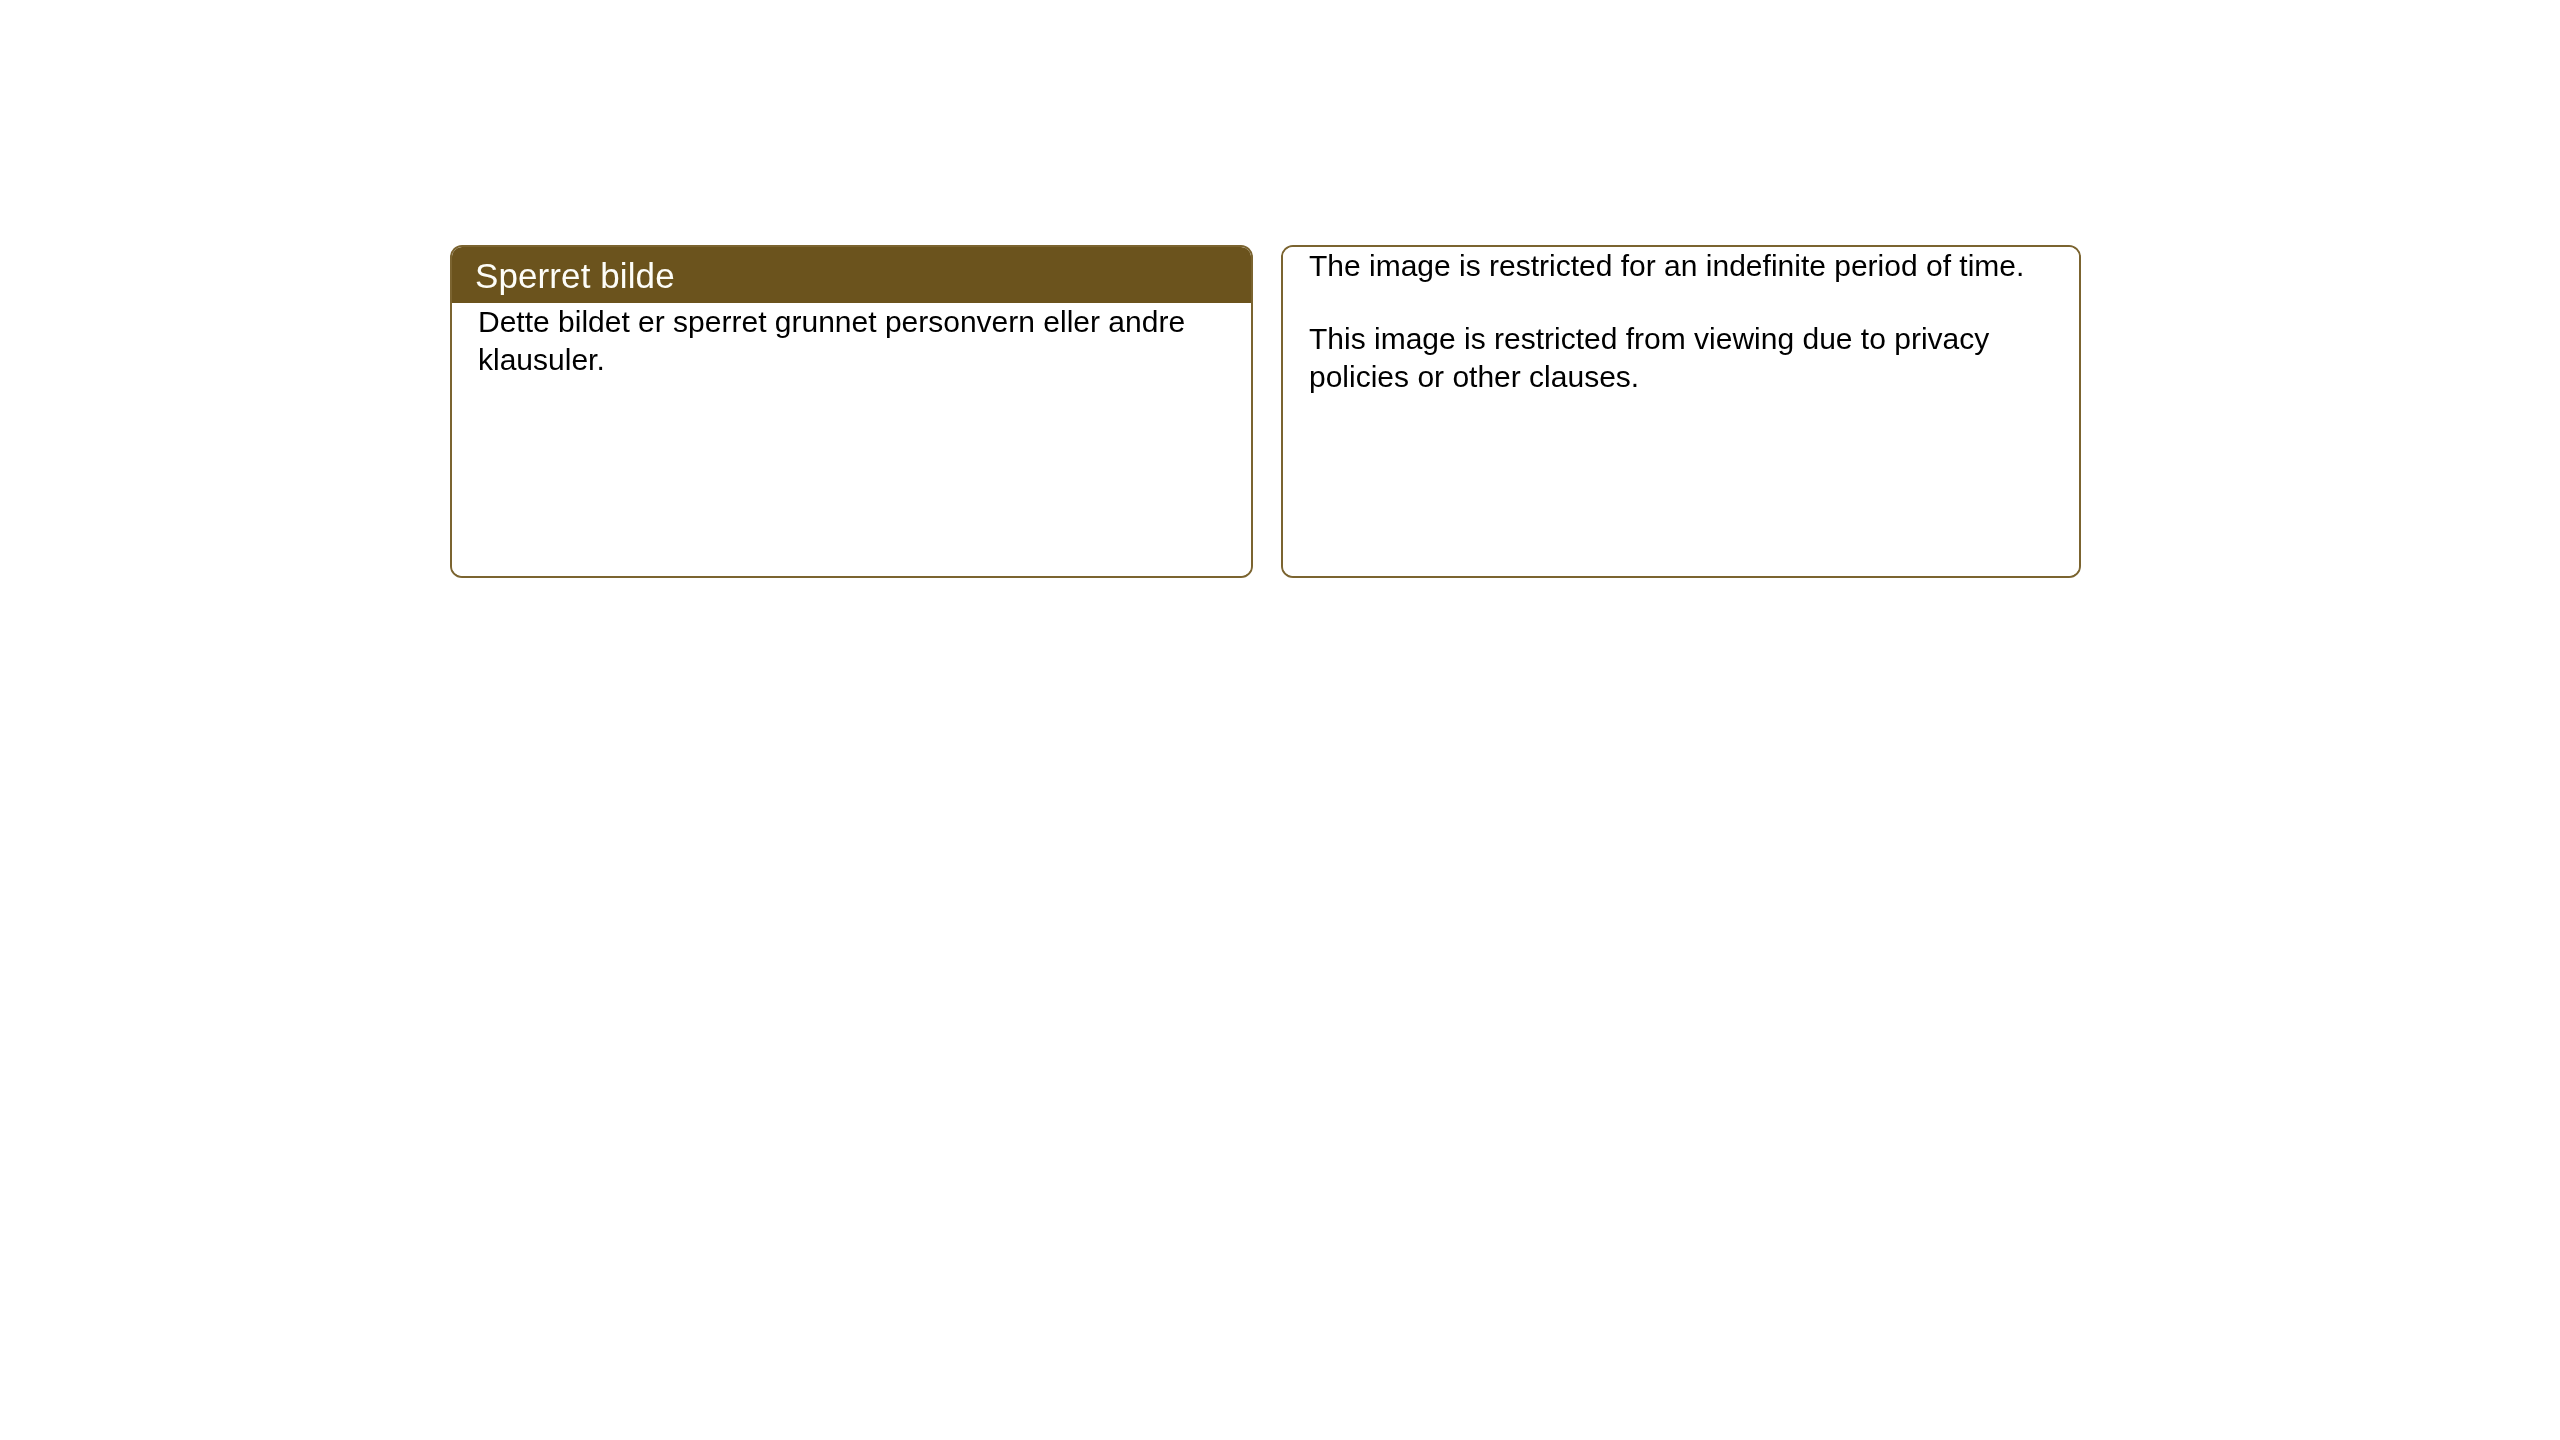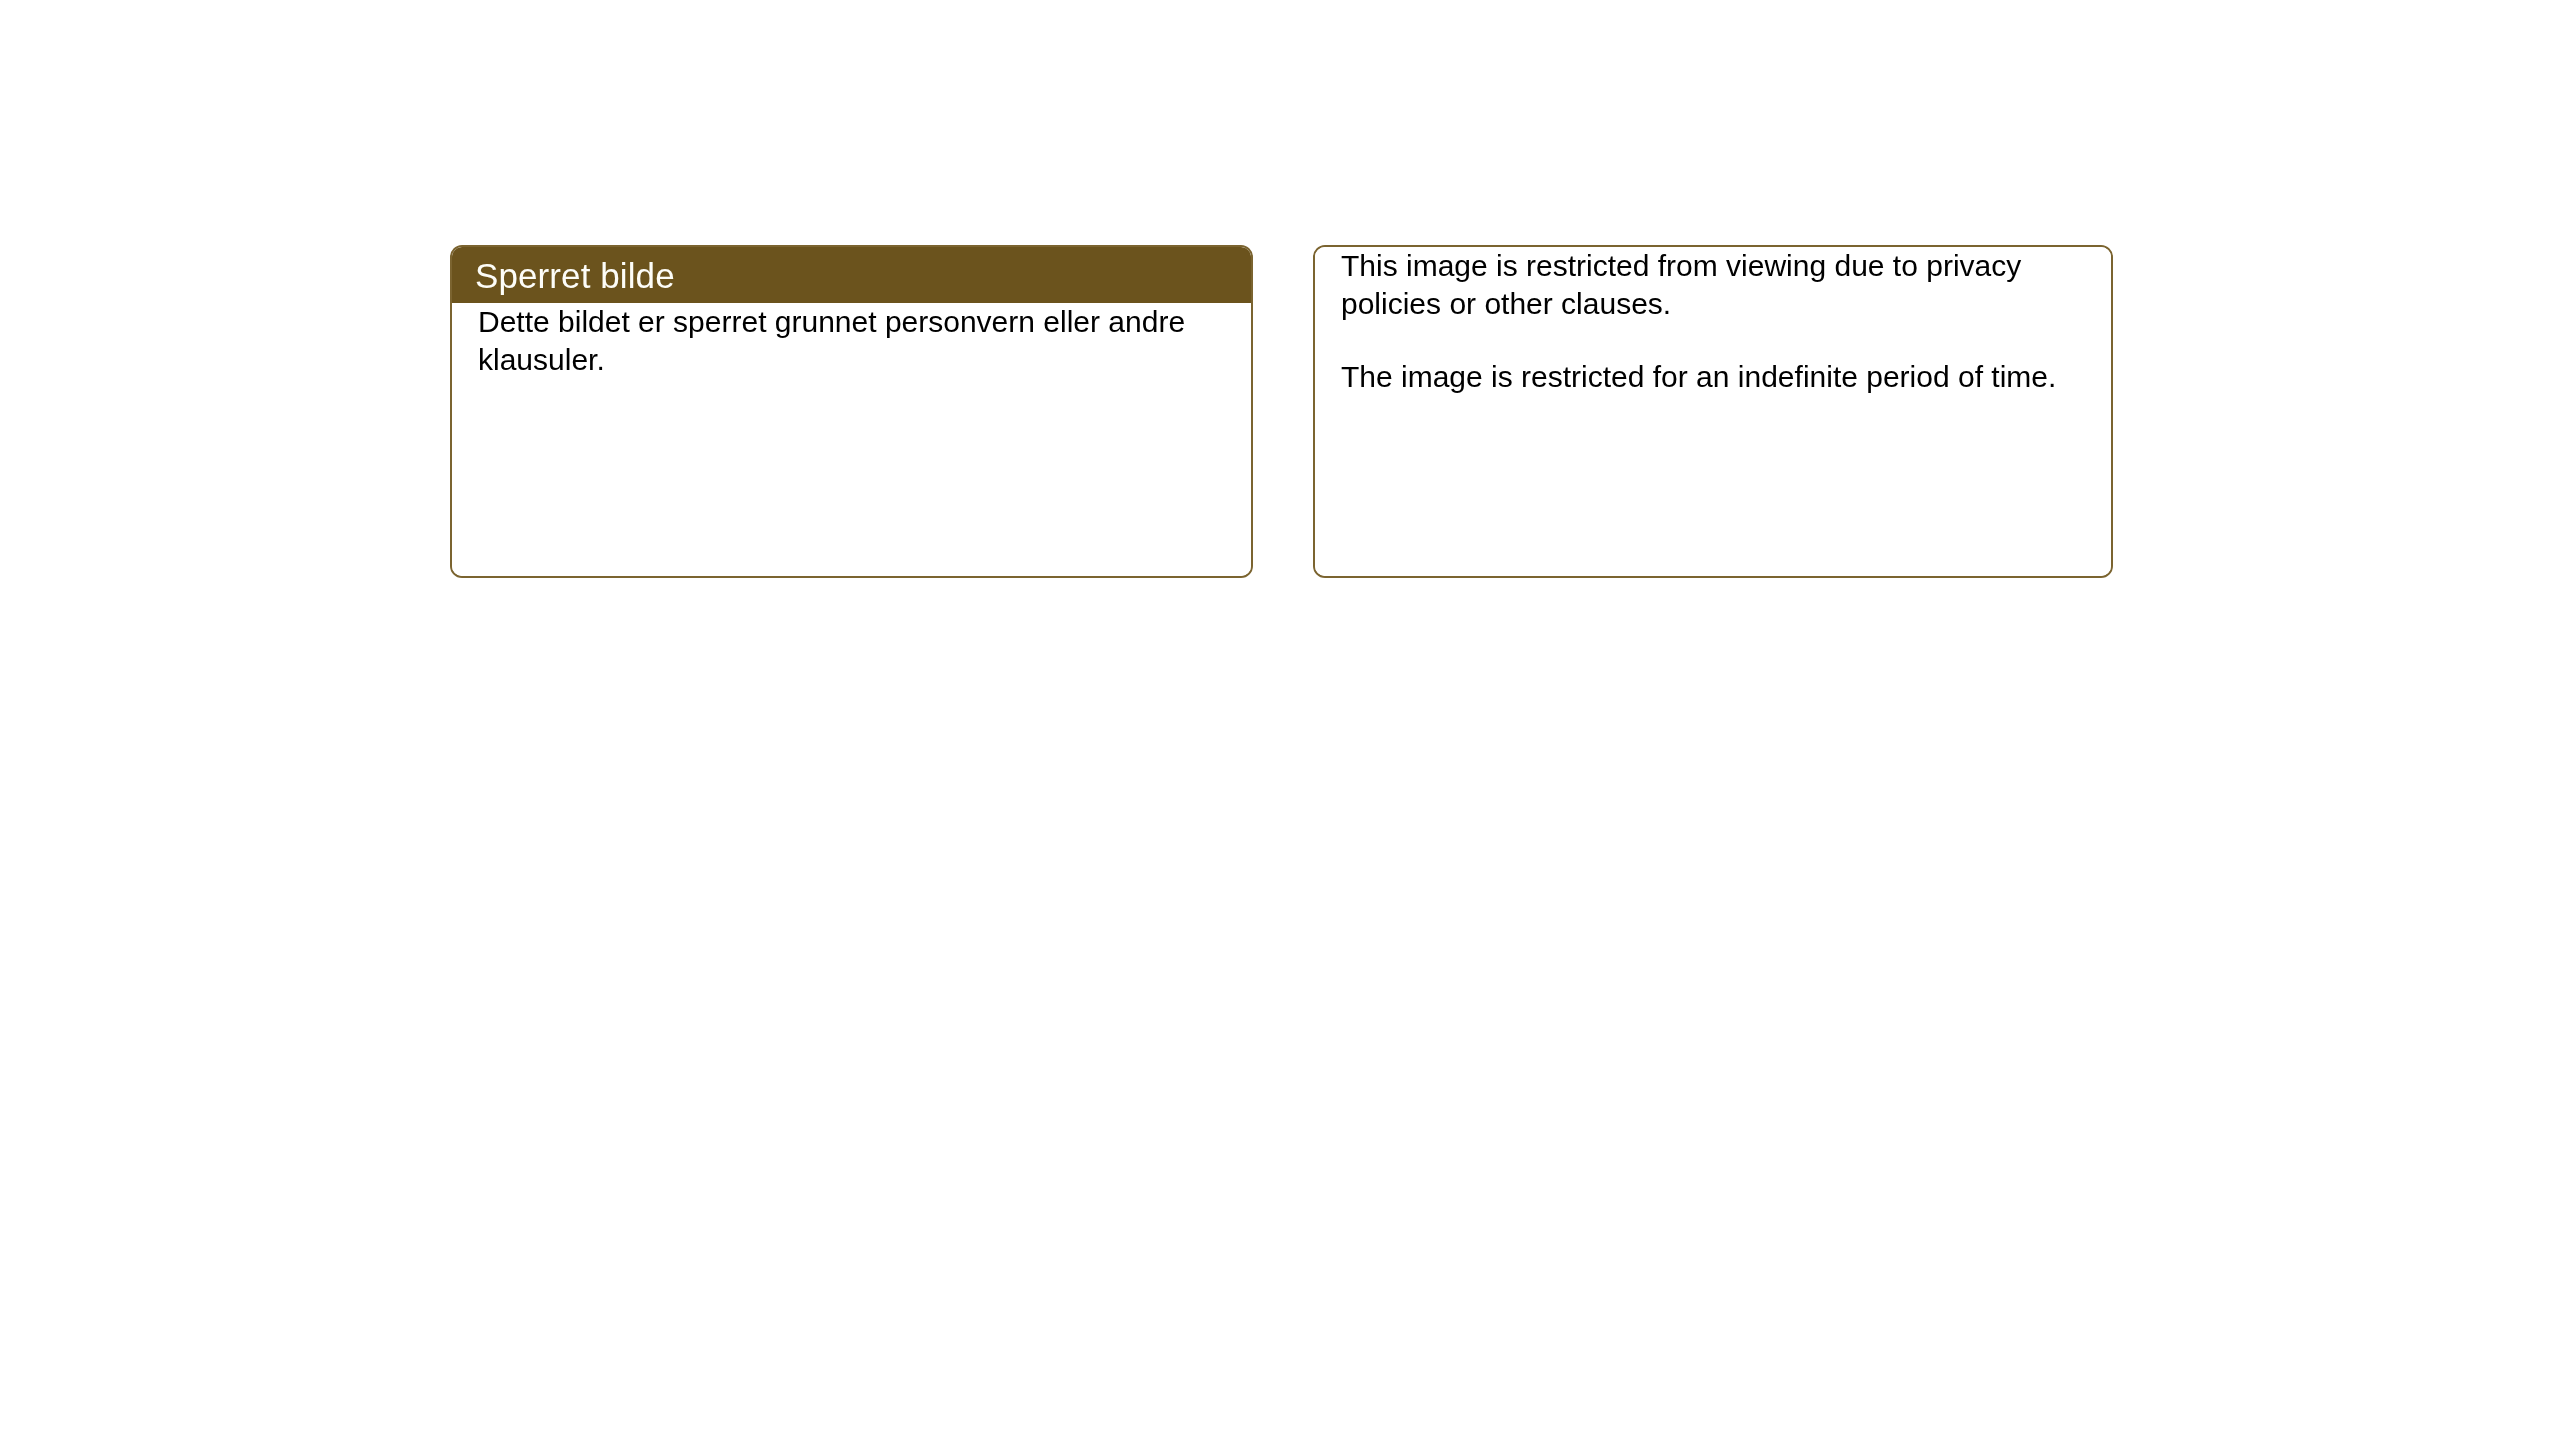--- a/index.html
+++ b/index.html
@@ -21,21 +21,21 @@
     background: #ffffff;
   }
 
   .card-row {
     position: absolute;
     left: 450px;
     top: 245px;
     display: flex;
     flex-direction: row;
     align-items: flex-start;
-    gap: 60px;
+    gap: 28px;
   }
 
   .card {
     width: 803px;
     min-height: 333px;
     box-sizing: border-box;
     background: #ffffff;
     border: 2px solid #7b6430;
     border-radius: 12px;
     display: flex;
@@ -98,19 +98,19 @@
       <div class="card-header">
         <span class="card-header-title">Sperret bilde</span>
       </div>
       <div class="card-body">
         <p class="card-para">Dette bildet er sperret grunnet personvern eller andre klausuler.</p>
       </div>
     </div>
 
     <div class="card card-en">
       <div class="card-body">
+        <p class="card-para">The image is restricted for an indefinite period of time.</p>
         <p class="card-para">This image is restricted from viewing due to privacy policies or other clauses.</p>
-        <p class="card-para">The image is restricted for an indefinite period of time.</p>
       </div>
     </div>
 
   </div>
 </div>
 
 </body></html>

